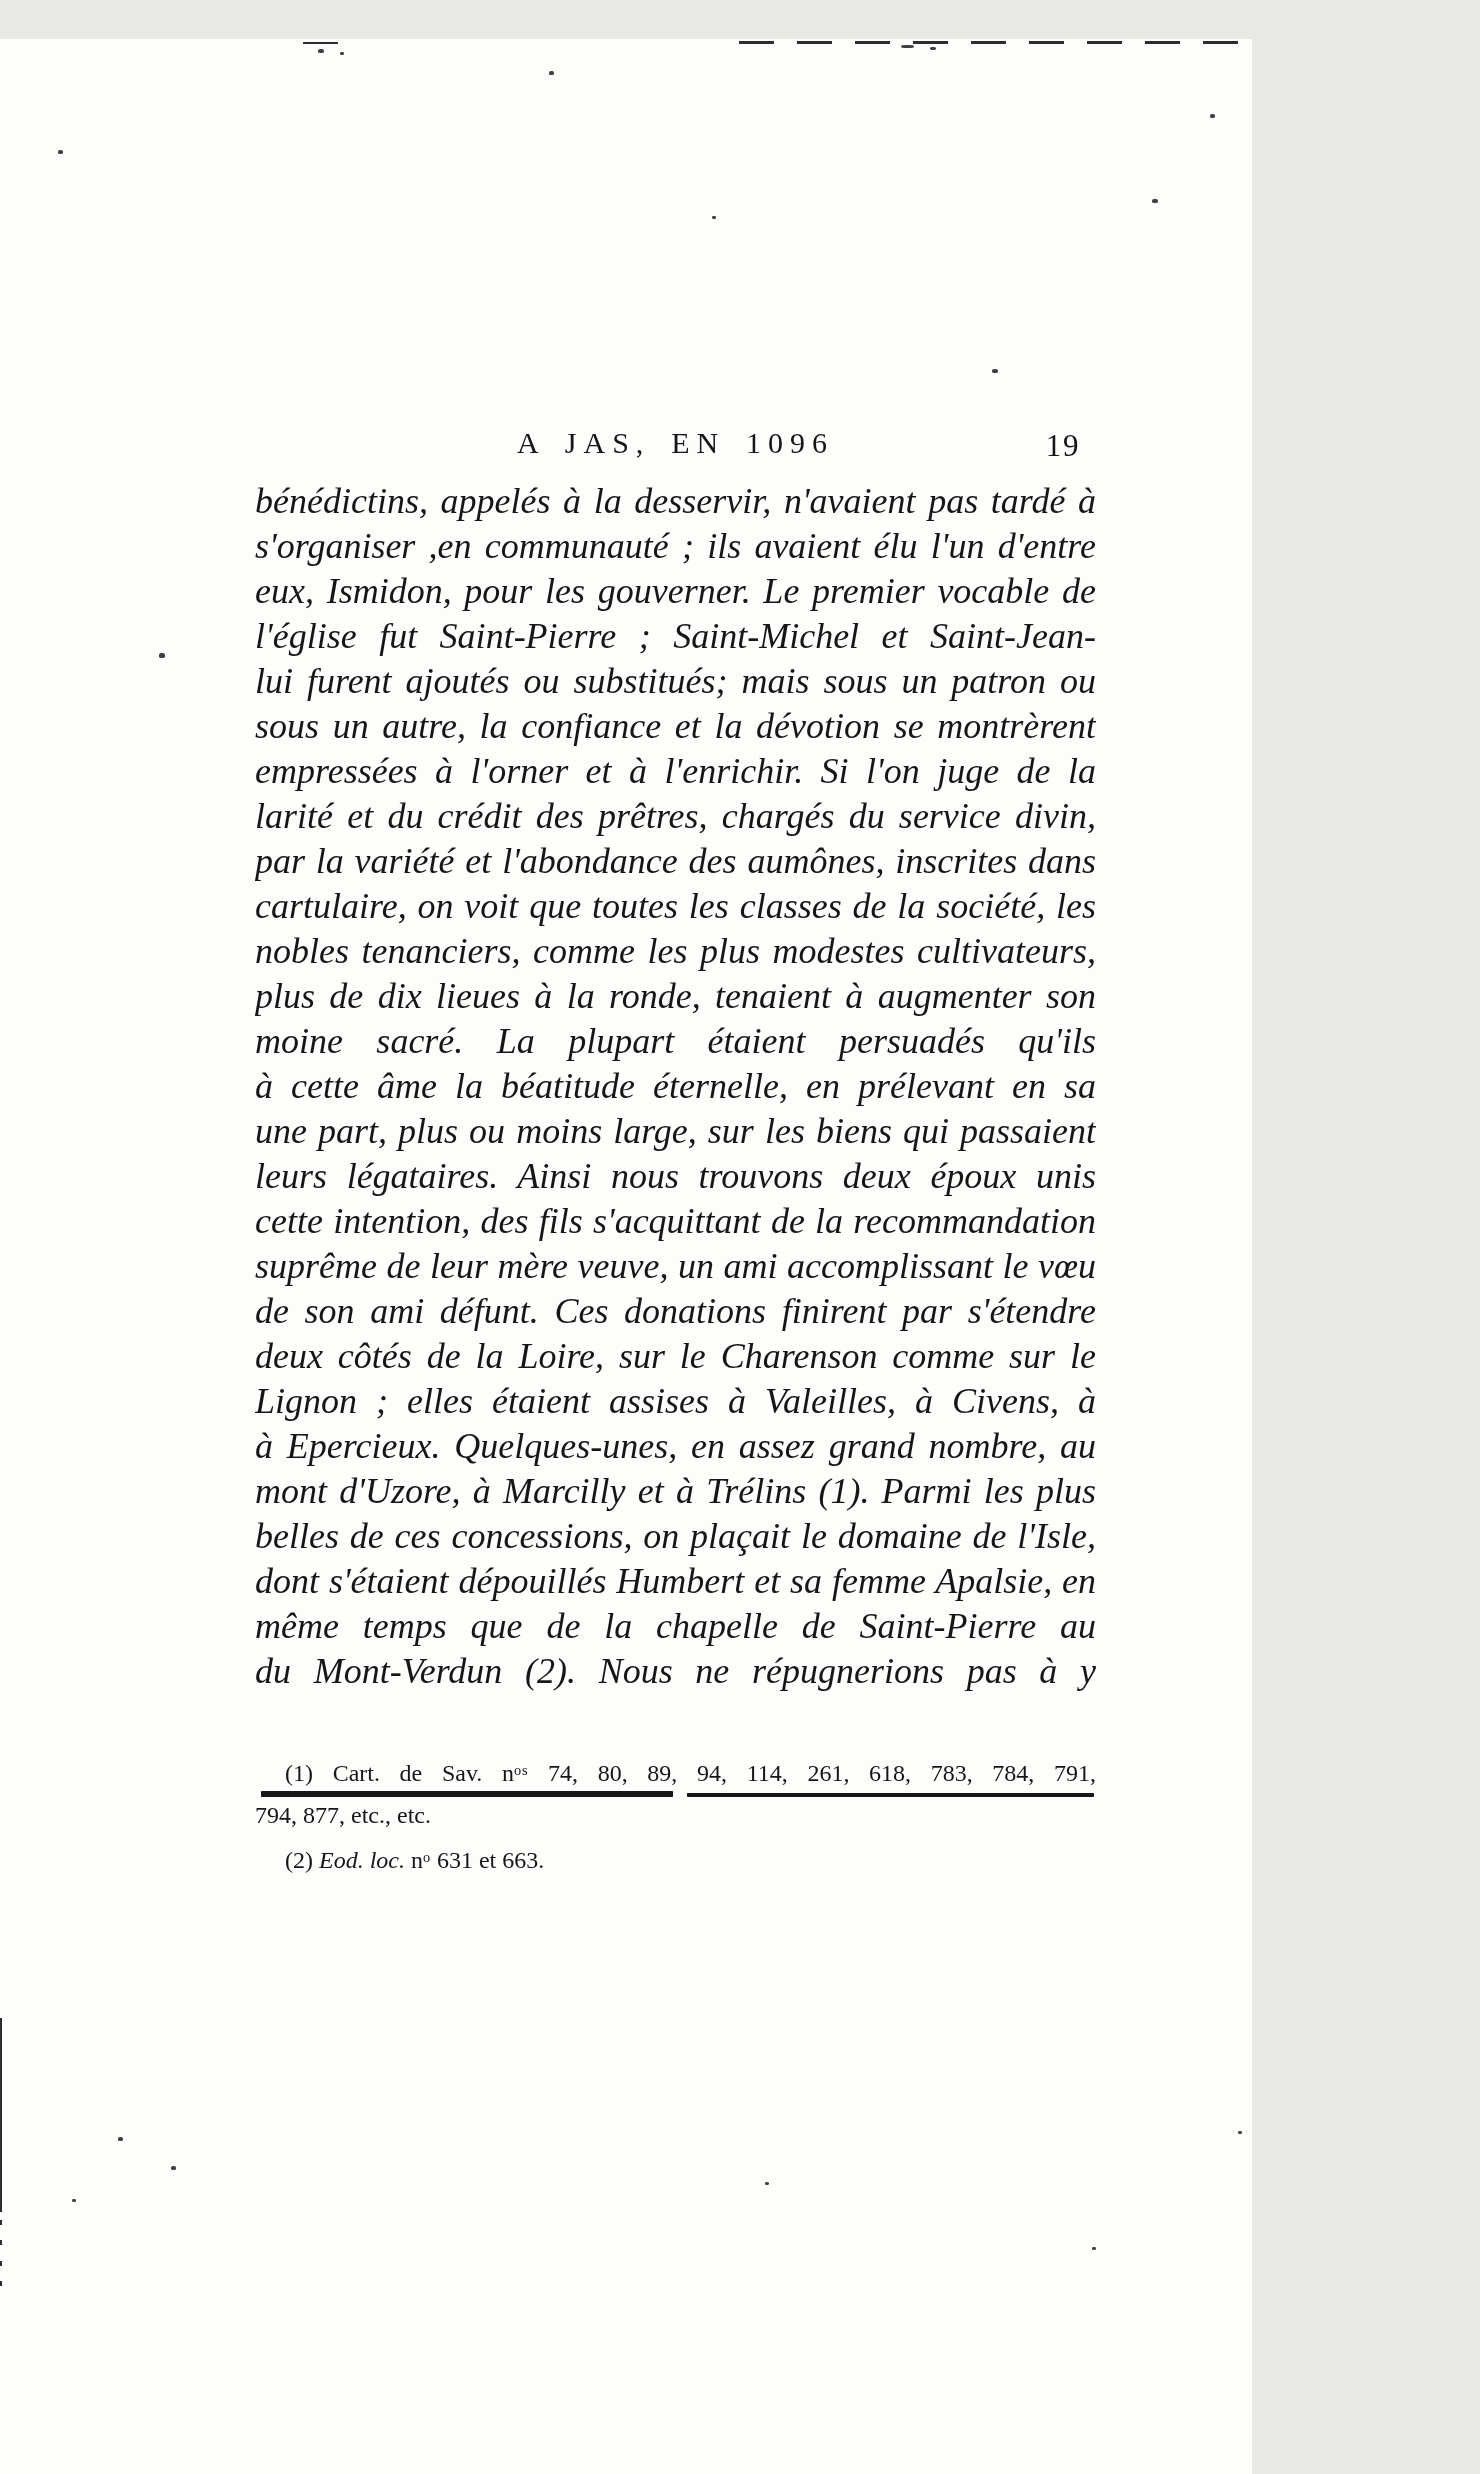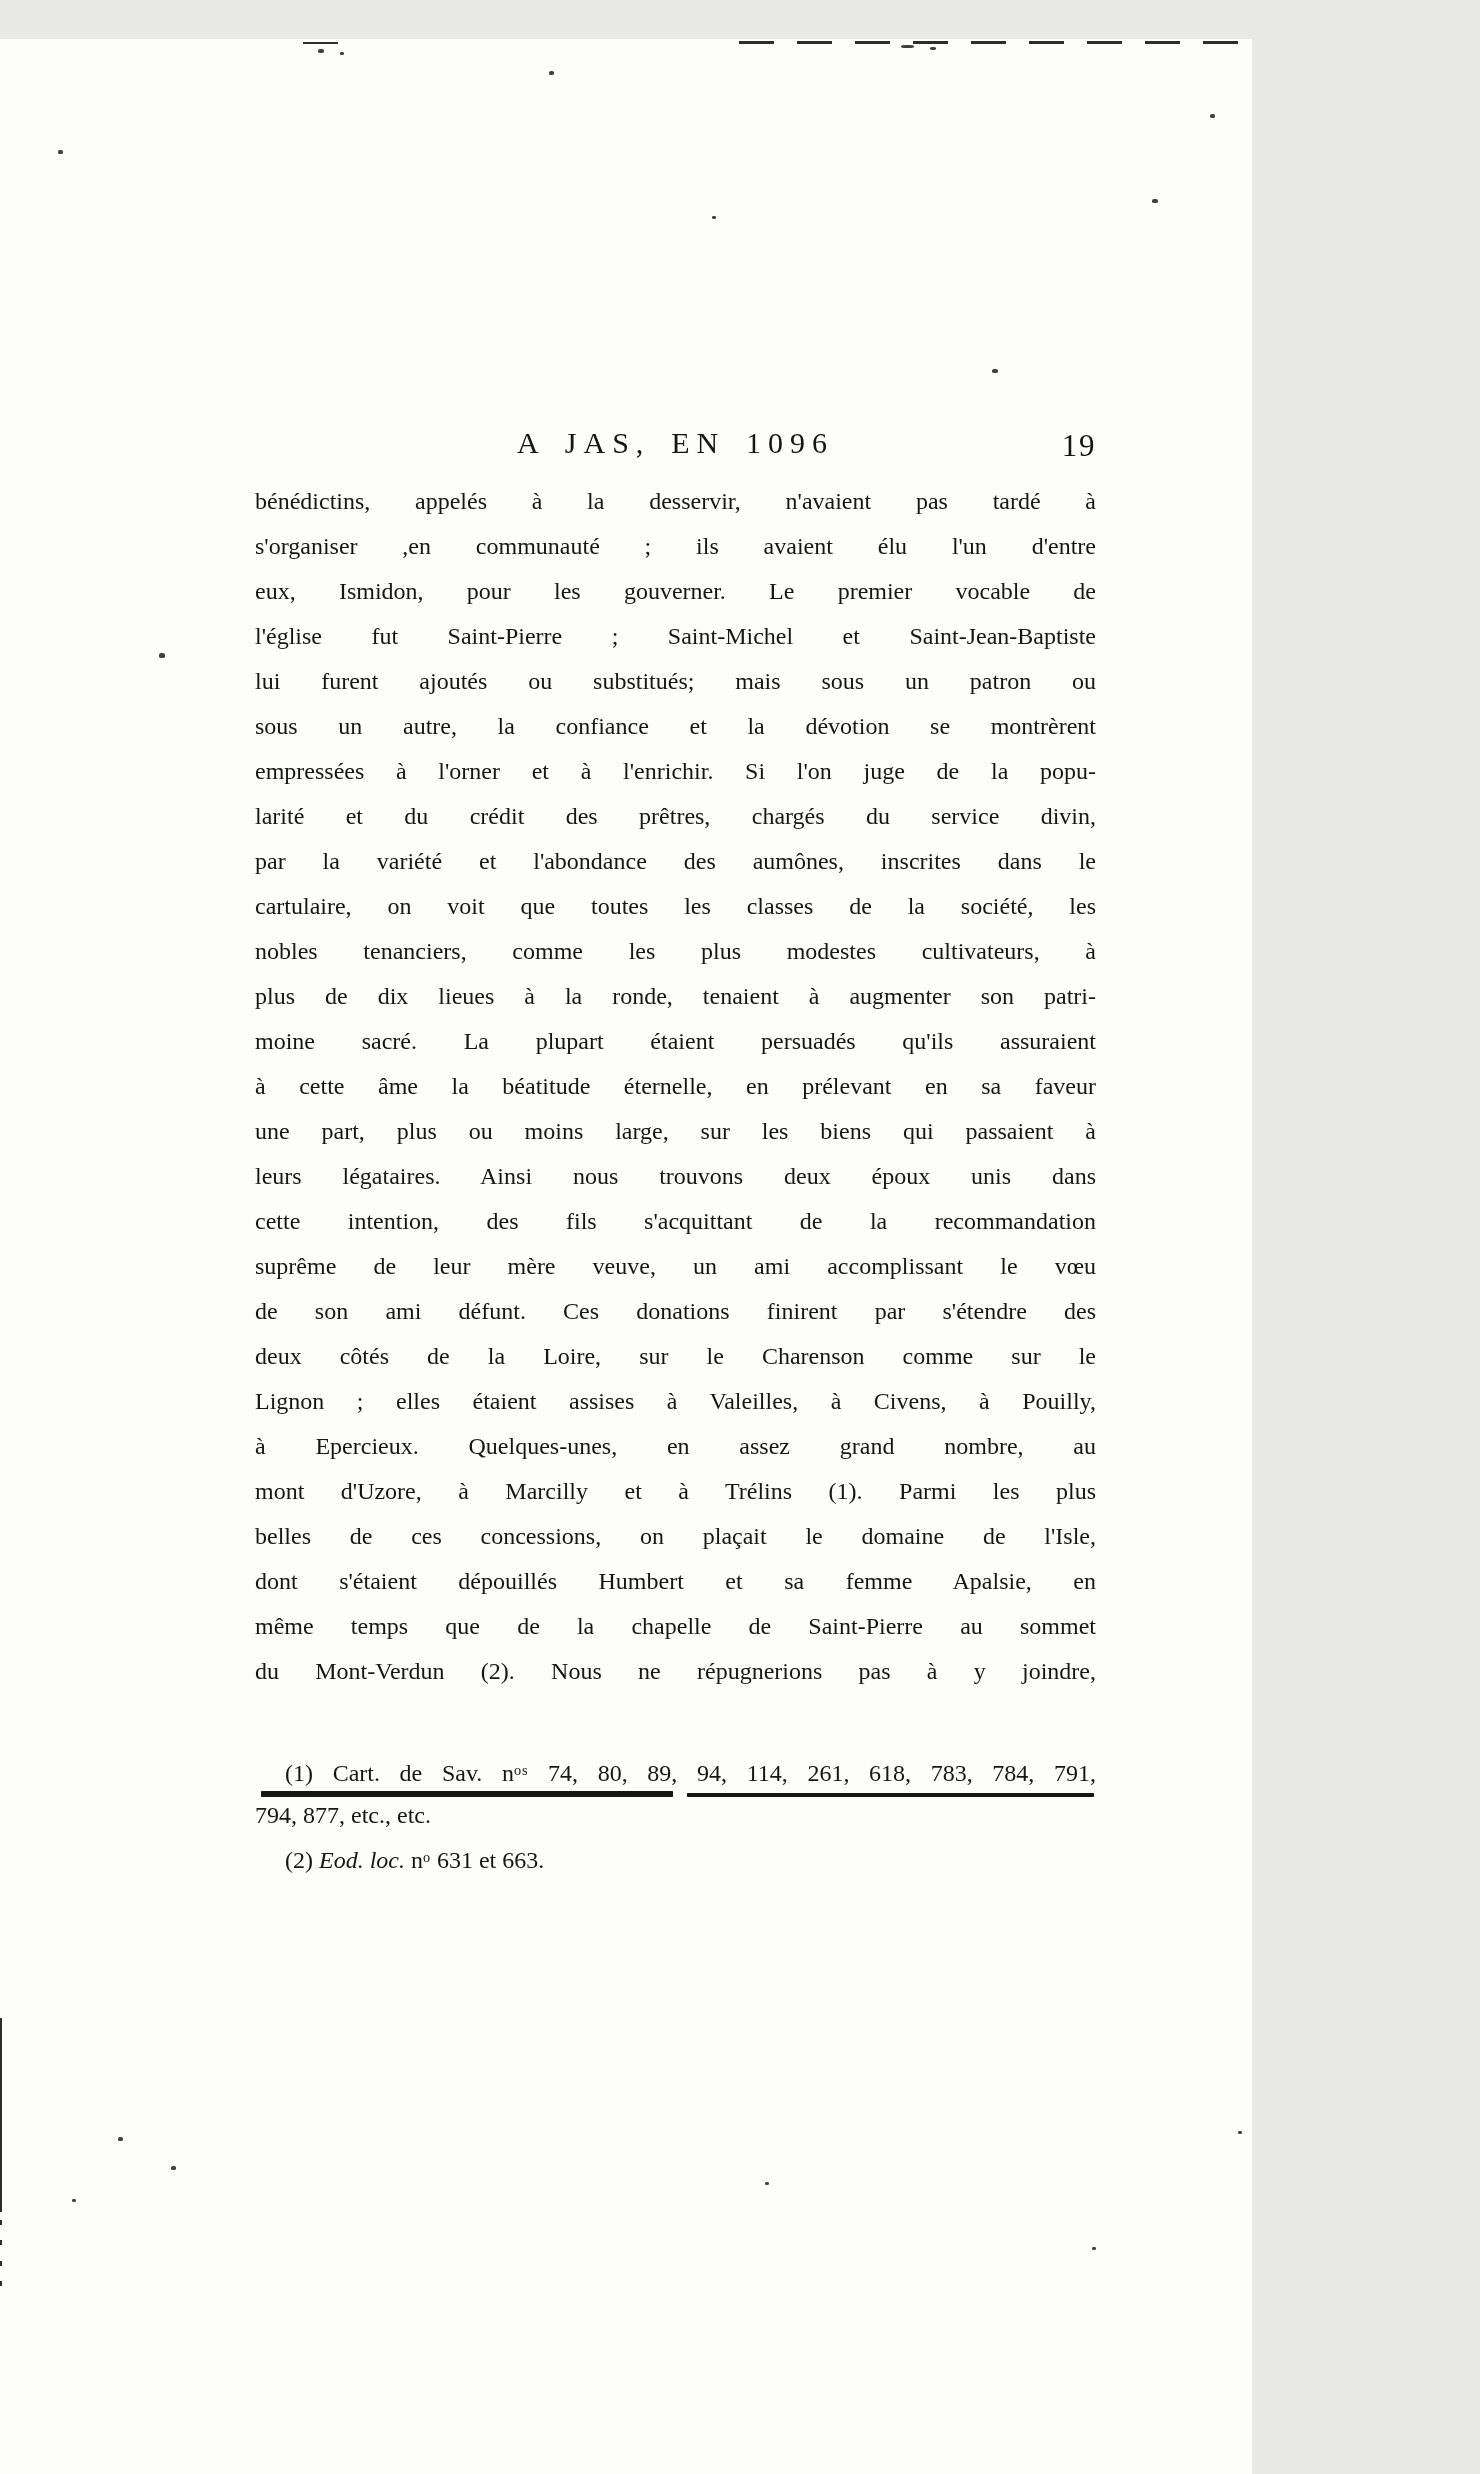--- a/index.html
+++ b/index.html
@@ -11,23 +11,23 @@
     font-family:"Liberation Serif","DejaVu Serif",serif;
     color:var(--ink);
     margin-top:39px;
   }
   
   .running-header { position:absolute; left:255px; top:387px; width:841px; height:39px; }
   .header-title {
     display:block; text-align:center;
     font-variant:small-caps; font-size:30px; letter-spacing:7px; word-spacing:6.3px;
   }
-  .page-number { position:absolute; right:0; top:1.6px; font-size:31px; letter-spacing:1.6px; }
+  .page-number { position:absolute; right:16px; top:1.6px; font-size:31px; letter-spacing:1.6px; }
   
-  .body-text { position:absolute; left:255px; top:440px; width:841px; font-size:24px; line-height:45px; }
+  .body-text { position:absolute; left:255px; top:440px; width:841px; font-size:36px; line-height:45px;font-style:italic; }
   .bline { text-align:justify; text-align-last:justify; height:45px; overflow:hidden; }
   
   .rule-seg { position:absolute; background:var(--ink); border-radius:0.8px; }
   .rule-left  { left:261px; top:1752px; width:412px; height:5.5px; }
   .rule-right { left:687px; top:1754px; width:407px; height:3.9px; }
   
   .footnotes { position:absolute; left:255px; top:1710px; width:841px; font-size:24px; line-height:42px; }
   .fn-line { min-height:42px; }
   .fn-justify { text-align:justify; text-align-last:justify; text-indent:30px; }
   .fn-indent { text-indent:30px; }

